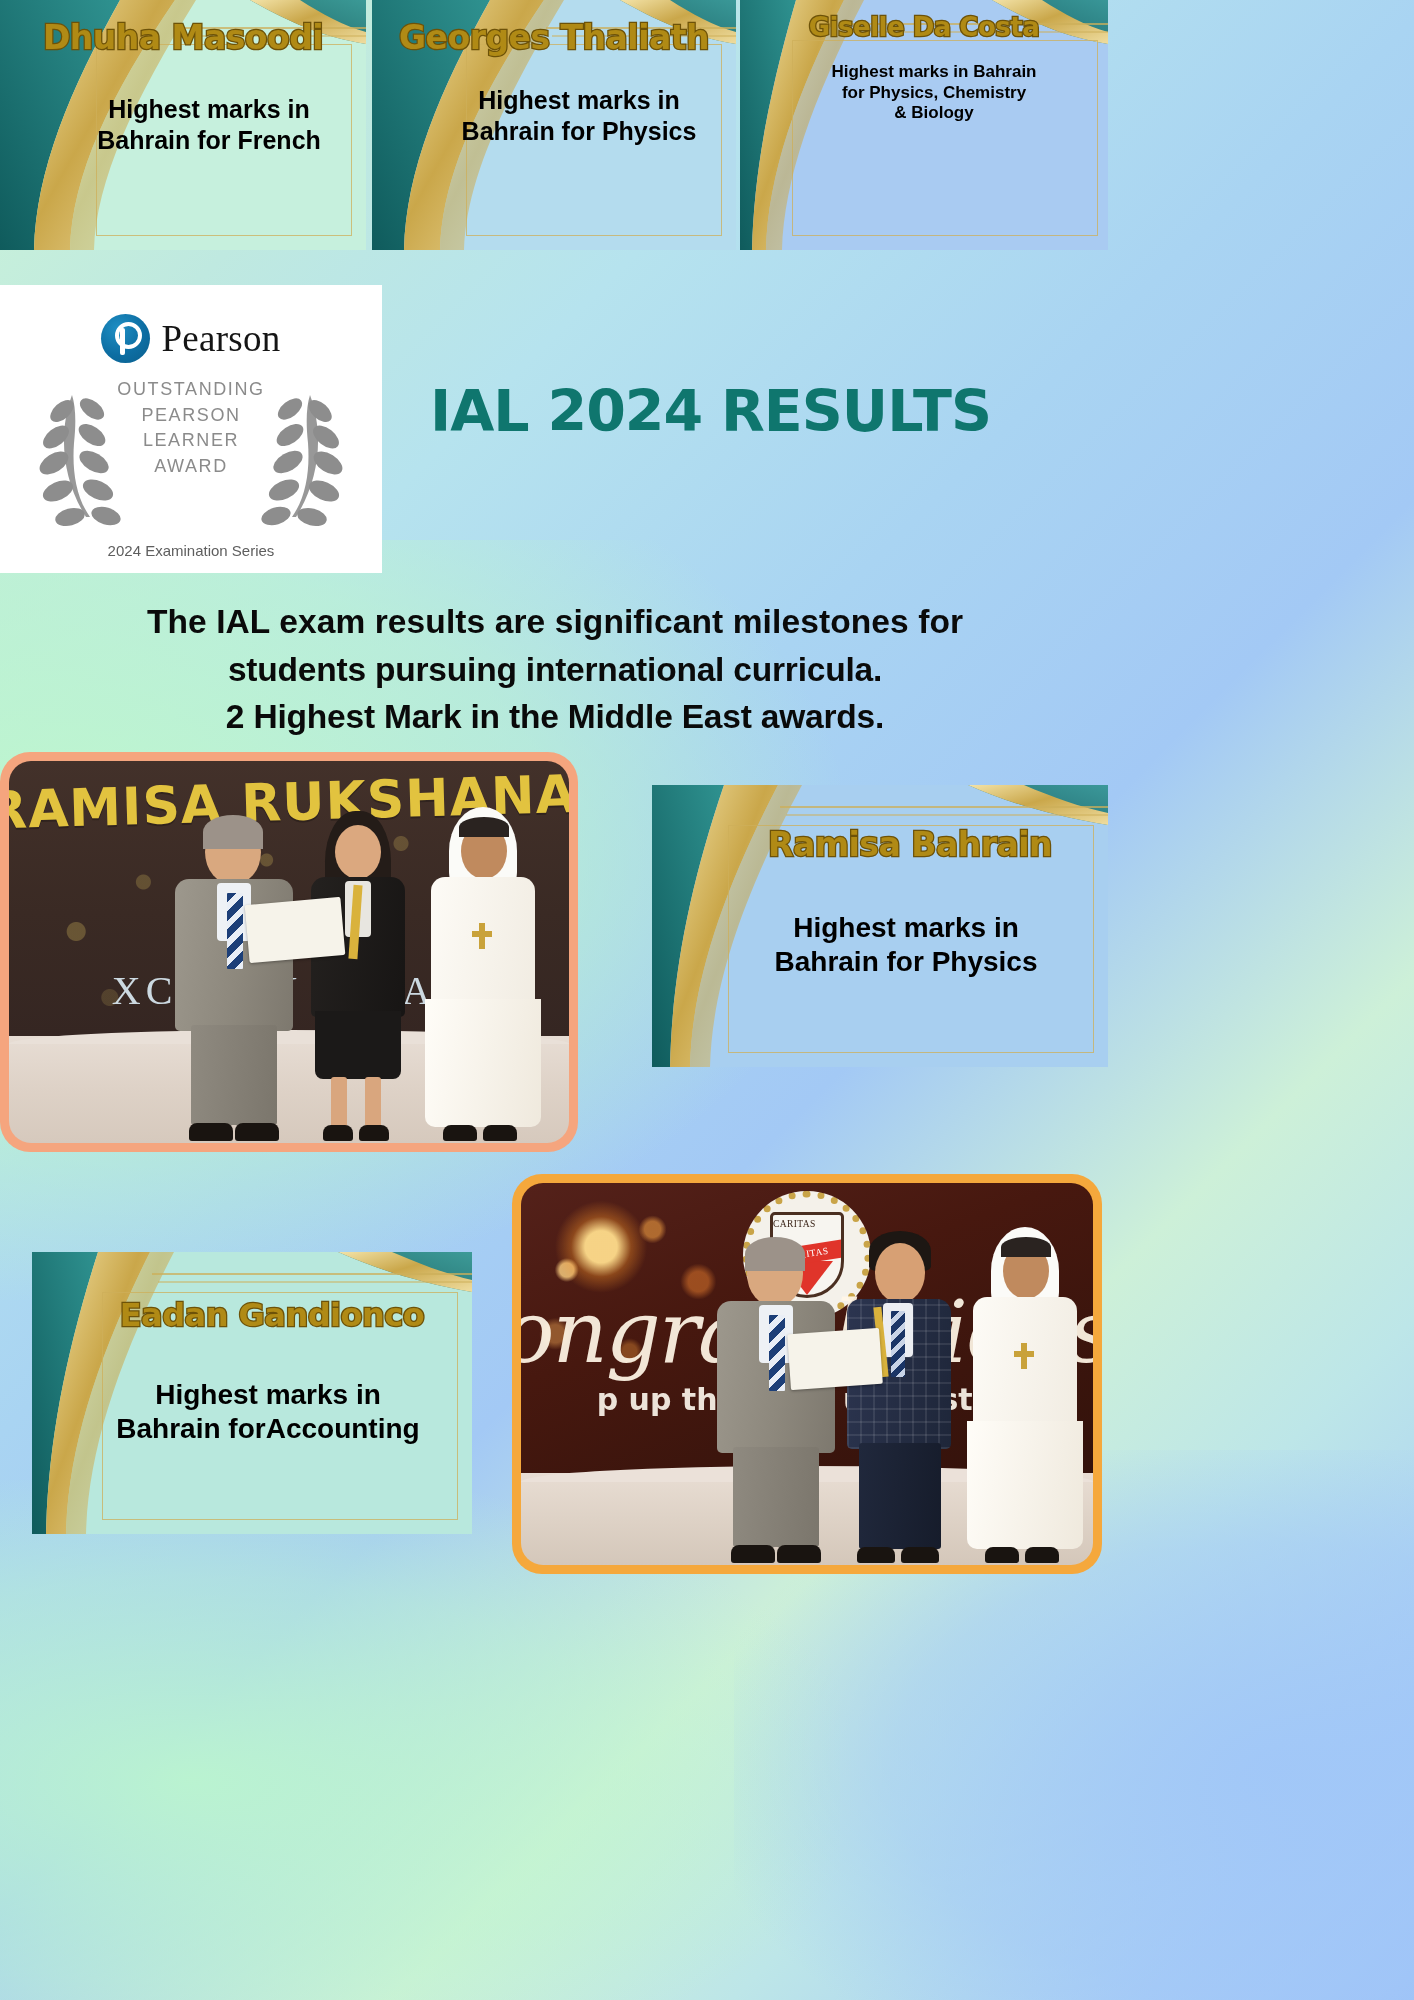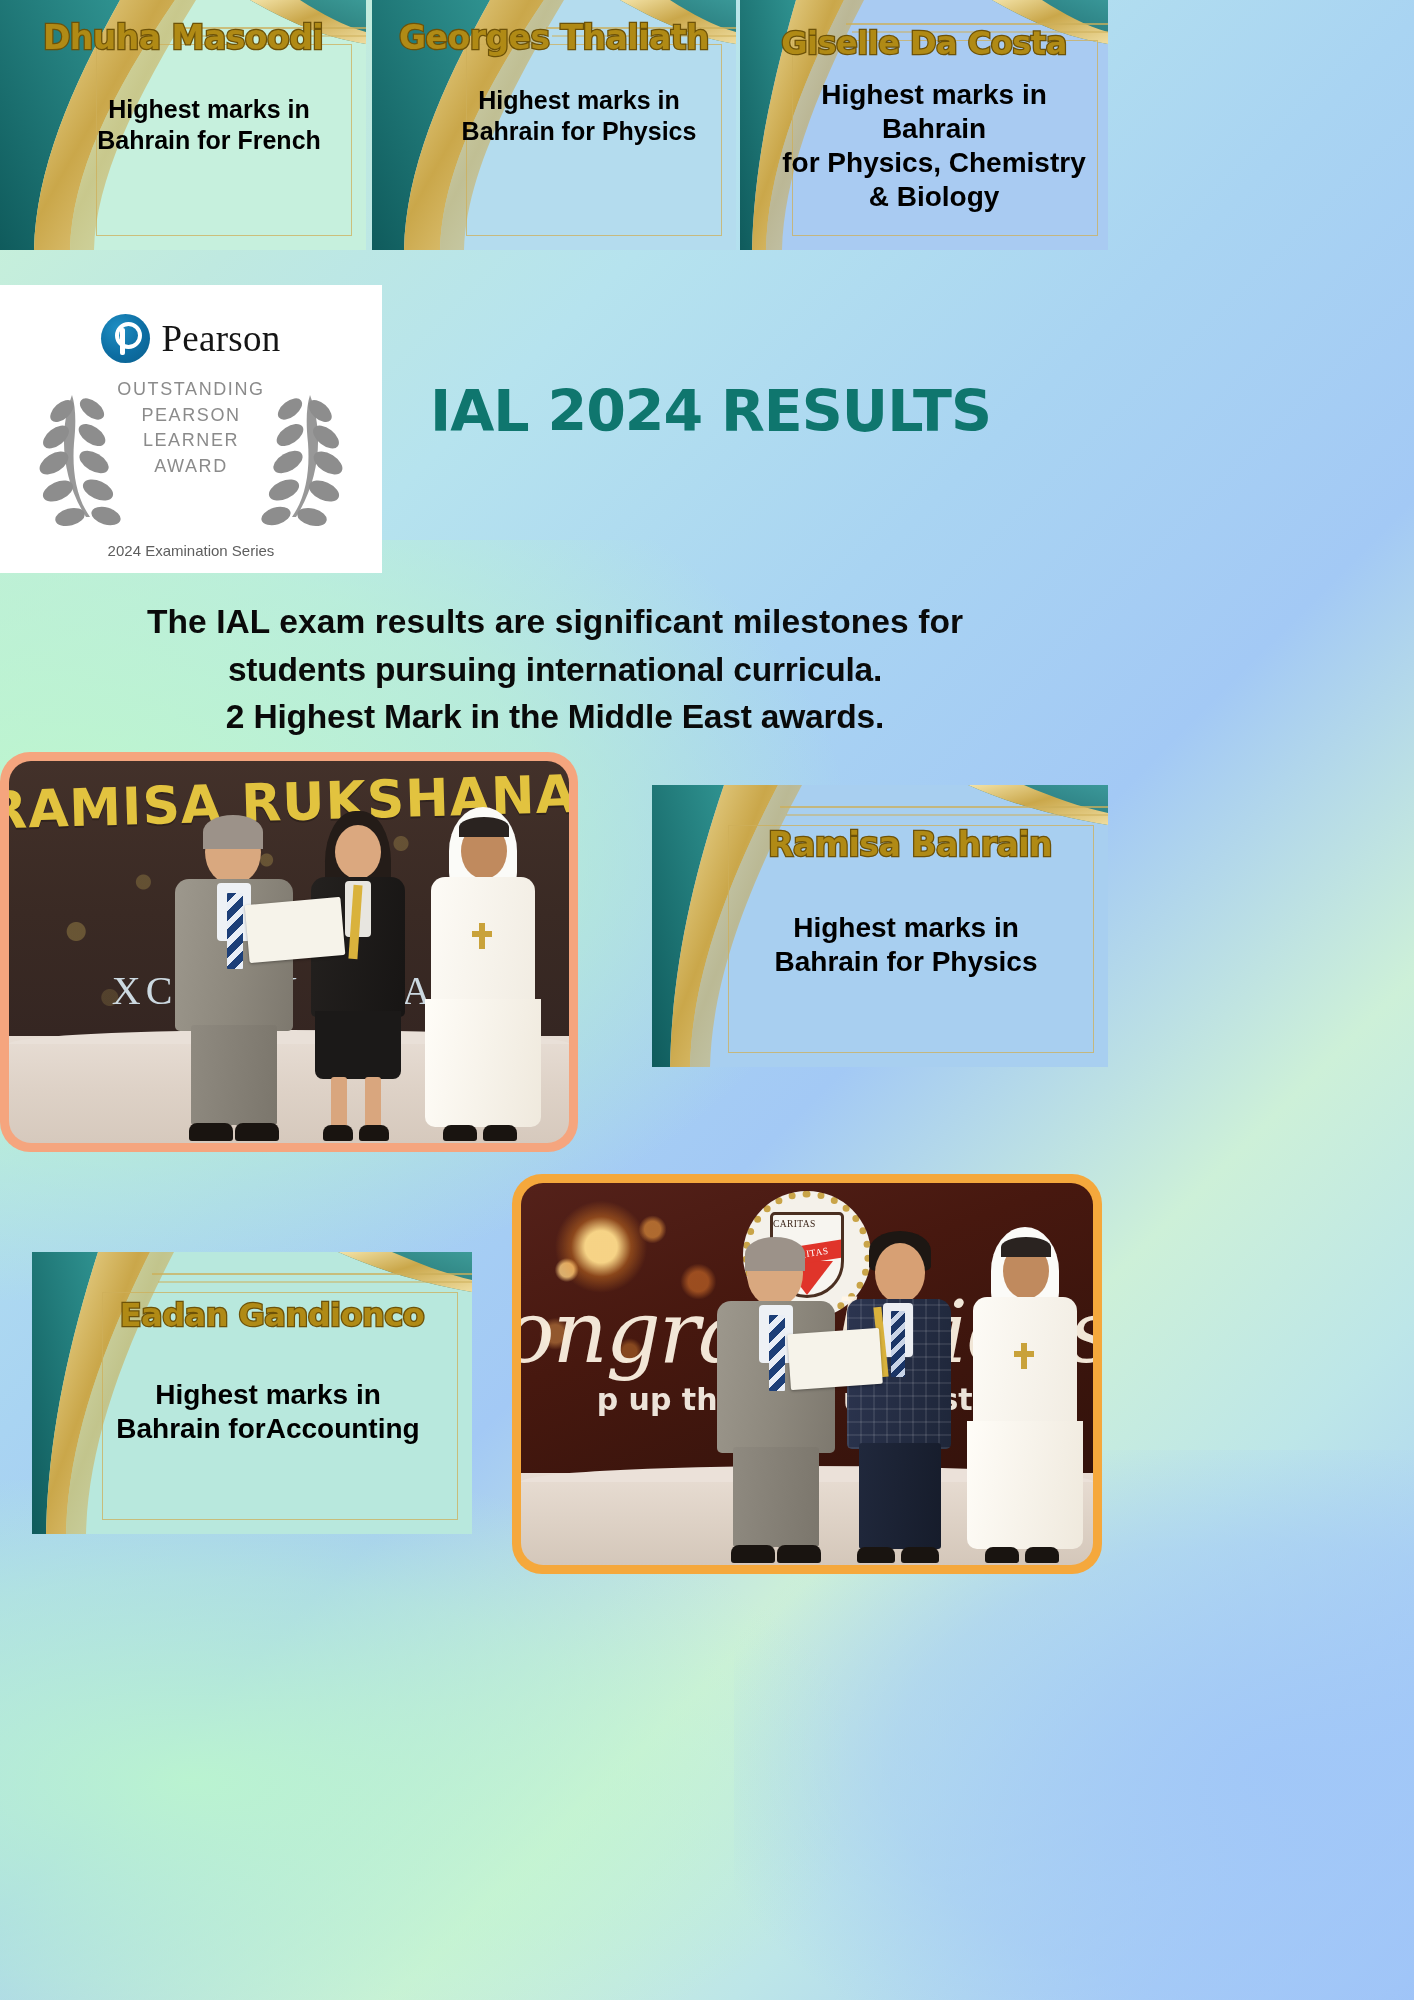--- a/index.html
+++ b/index.html
@@ -341,22 +341,22 @@
     </defs>
     <path d="M0,0 H56 C30,90 14,170 12,250 H0 Z" fill="url(#tl2)"></path>
     <path d="M56,0 H104 C56,95 28,175 26,250 H12 C14,170 30,90 56,0 Z" fill="url(#gl2)"></path>
     <path d="M104,0 H124 C72,100 44,180 42,250 H26 C28,175 56,95 104,0 Z" fill="url(#gl2)" opacity=".55"></path>
     <path d="M368,0 H252 C288,20 320,36 368,44 Z" fill="url(#tl2)" opacity=".92"></path>
     <path d="M368,44 C320,36 288,20 252,0 H302 C324,14 346,26 368,32 Z" fill="url(#gl2)"></path>
     <path d="M106,24 H368" stroke="#cdaf5a" stroke-width="1.4" fill="none"></path>
     <path d="M112,32 H368" stroke="#cdaf5a" stroke-width="1.2" fill="none"></path>
   </svg>
   <div class="inner-frame" style="left:52px; top:40px; right:10px; bottom:14px;"></div>
-  <div class="nm" style="top:12px; font-size:32px;margin-top:12px;">Giselle Da Costa</div>
-  <div class="dsc" style="top:78px; font-size:28px; padding-left:26px; padding-right:6px;">
+  <div class="nm" style="top:12px; font-size:26px;">Giselle Da Costa</div>
+  <div class="dsc" style="top:62px; font-size:17px; padding-left:26px; padding-right:6px;">
     <span>Highest marks in Bahrain</span><br>
     <span>for  Physics, Chemistry</span><br>
     <span>&amp; Biology</span>
   </div>
 </div>
 
 <div id="pearson-logo">
   <div class="row">
     <div class="p-mark"></div>
     <div class="p-word">Pearson</div>

